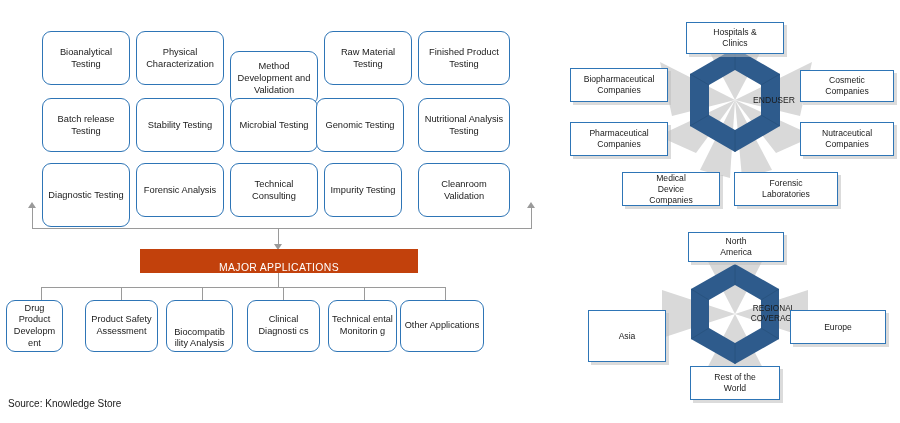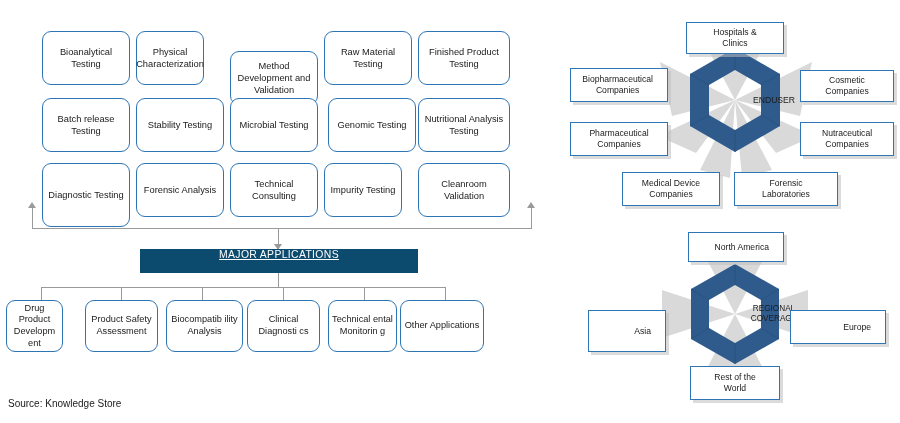--- a/index.html
+++ b/index.html
@@ -53,28 +53,27 @@
     line-height: 11.6px;
     color: #1a1a1a;
     padding: 1px 2px;
     overflow: hidden;
   }
   .appbox span { display: block; width: 100%; }
 
   
   .banner {
     position: absolute;
-    background: #0c4a6e;
-    display: flex;
-    align-items: flex-start;
+    background: #c2410c;
+    display: flex;
+    align-items: flex-end;
     justify-content: center;
     color: #ffffff;
     font-size: 10.4px;
     letter-spacing: 0.35px;
-    text-decoration: underline;
   }
 
   
   .ln-h { position: absolute; background: #9a9a9a; height: 1px; }
   .ln-v { position: absolute; background: #9a9a9a; width: 1px; }
   .arrow-up {
     position: absolute;
     width: 0; height: 0;
     border-left: 4px solid transparent;
     border-right: 4px solid transparent;
@@ -89,26 +88,26 @@
   }
 
   
   .sbox {
     position: absolute;
     box-sizing: border-box;
     background: #ffffff;
     border: 1.7px solid #2E75B6;
     display: flex;
     align-items: center;
-    justify-content: flex-end;
+    justify-content: center;
     text-align: center;
     font-size: 8.6px;
     line-height: 11px;
     color: #1a1a1a;
-    padding: 1px 14px;
+    padding: 1px 20px;
     box-shadow: 3px 3px 0 0 rgba(190,190,190,0.55);
     z-index: 5;
   }
 
   
   .hexwrap { position: absolute; }
   .hexwrap svg { display: block; }
   .hexlabel {
     position: absolute;
     left: 0; top: 0;
@@ -134,21 +133,21 @@
 </head>
 <body>
 
 <div class="stage">
 
   <div>
 
     <div class="rbox" style="left:42px;  top:31px;  width:88px; height:54px;">
         <span>Bioanalytical Testing</span>
       </div>
-    <div class="rbox" style="left:136px; top:31px;  width:68px; height:54px;">
+    <div class="rbox" style="left:136px; top:31px;  width:88px; height:54px;">
         <span>Physical Characterization</span>
       </div>
     <div class="rbox" style="left:230px; top:31px;  width:88px; height:54px;margin-top:20px;">
         <span>Method Development and Validation</span>
       </div>
     <div class="rbox" style="left:324px; top:31px;  width:88px; height:54px;">
         <span>Raw Material Testing</span>
       </div>
     <div class="rbox" style="left:418px; top:31px;  width:92px; height:54px;">
         <span>Finished Product Testing</span>
@@ -156,21 +155,21 @@
 
     <div class="rbox" style="left:42px;  top:98px;  width:88px; height:54px;">
         <span>Batch release Testing</span>
       </div>
     <div class="rbox" style="left:136px; top:98px;  width:88px; height:54px;">
         <span>Stability Testing</span>
       </div>
     <div class="rbox" style="left:230px; top:98px;  width:88px; height:54px;">
         <span>Microbial Testing</span>
       </div>
-    <div class="rbox" style="left:328px; top:98px;  width:88px; height:54px;">
+    <div class="rbox" style="left:316px; top:98px;  width:88px; height:54px;">
         <span>Genomic Testing</span>
       </div>
     <div class="rbox" style="left:418px; top:98px;  width:92px; height:54px;">
         <span>Nutritional Analysis Testing</span>
       </div>
 
     <div class="rbox" style="left:42px;  top:163px; width:88px; height:64px;">
         <span>Diagnostic Testing</span>
       </div>
     <div class="rbox" style="left:136px; top:163px; width:88px; height:54px;">
@@ -216,21 +215,21 @@
     <div class="ln-v" style="left:445px; top:287px; height:13px;"></div>
   </div>
 
   <div>
     <div class="appbox" style="left:6px;   top:300px; width:57px; height:52px;">
         <span>Drug Product Developm ent</span>
       </div>
     <div class="appbox" style="left:85px;  top:300px; width:73px; height:52px;">
         <span>Product Safety Assessment</span>
       </div>
-    <div class="appbox" style="left:166px; top:300px; width:77px; height:52px;">
+    <div class="appbox" style="left:166px; top:300px; width:67px; height:52px;align-items:flex-end;">
         <span>Biocompatib ility Analysis</span>
       </div>
     <div class="appbox" style="left:247px; top:300px; width:73px; height:52px;">
         <span>Clinical Diagnosti cs</span>
       </div>
     <div class="appbox" style="left:328px; top:300px; width:69px; height:52px;">
         <span>Technical ental Monitorin g</span>
       </div>
     <div class="appbox" style="left:400px; top:300px; width:84px; height:52px;">
         <span>Other Applications</span>
@@ -318,21 +317,21 @@
         <path d="M179,111 L161,100"></path>
         <path d="M135,136 L135,115"></path>
       </g>
     </svg>
     <div class="hexlabel" style="left:91px; top:57px; width:88px; height:58px; font-size:8.2px;">REGIONAL COVERAGE</div>
   </div>
 
   <div class="sbox" style="left:688px; top:232px; width:96px; height:30px;">
       <span>North America</span>
     </div>
-  <div class="sbox" style="left:588px; top:310px; width:78px; height:42px;">
+  <div class="sbox" style="left:588px; top:310px; width:78px; height:52px;">
       <span>Asia</span>
     </div>
   <div class="sbox" style="left:790px; top:310px; width:96px; height:34px;">
       <span>Europe</span>
     </div>
   <div class="sbox" style="left:690px; top:366px; width:90px; height:34px;">
       <span>Rest of the World</span>
     </div>
 
 </div>

